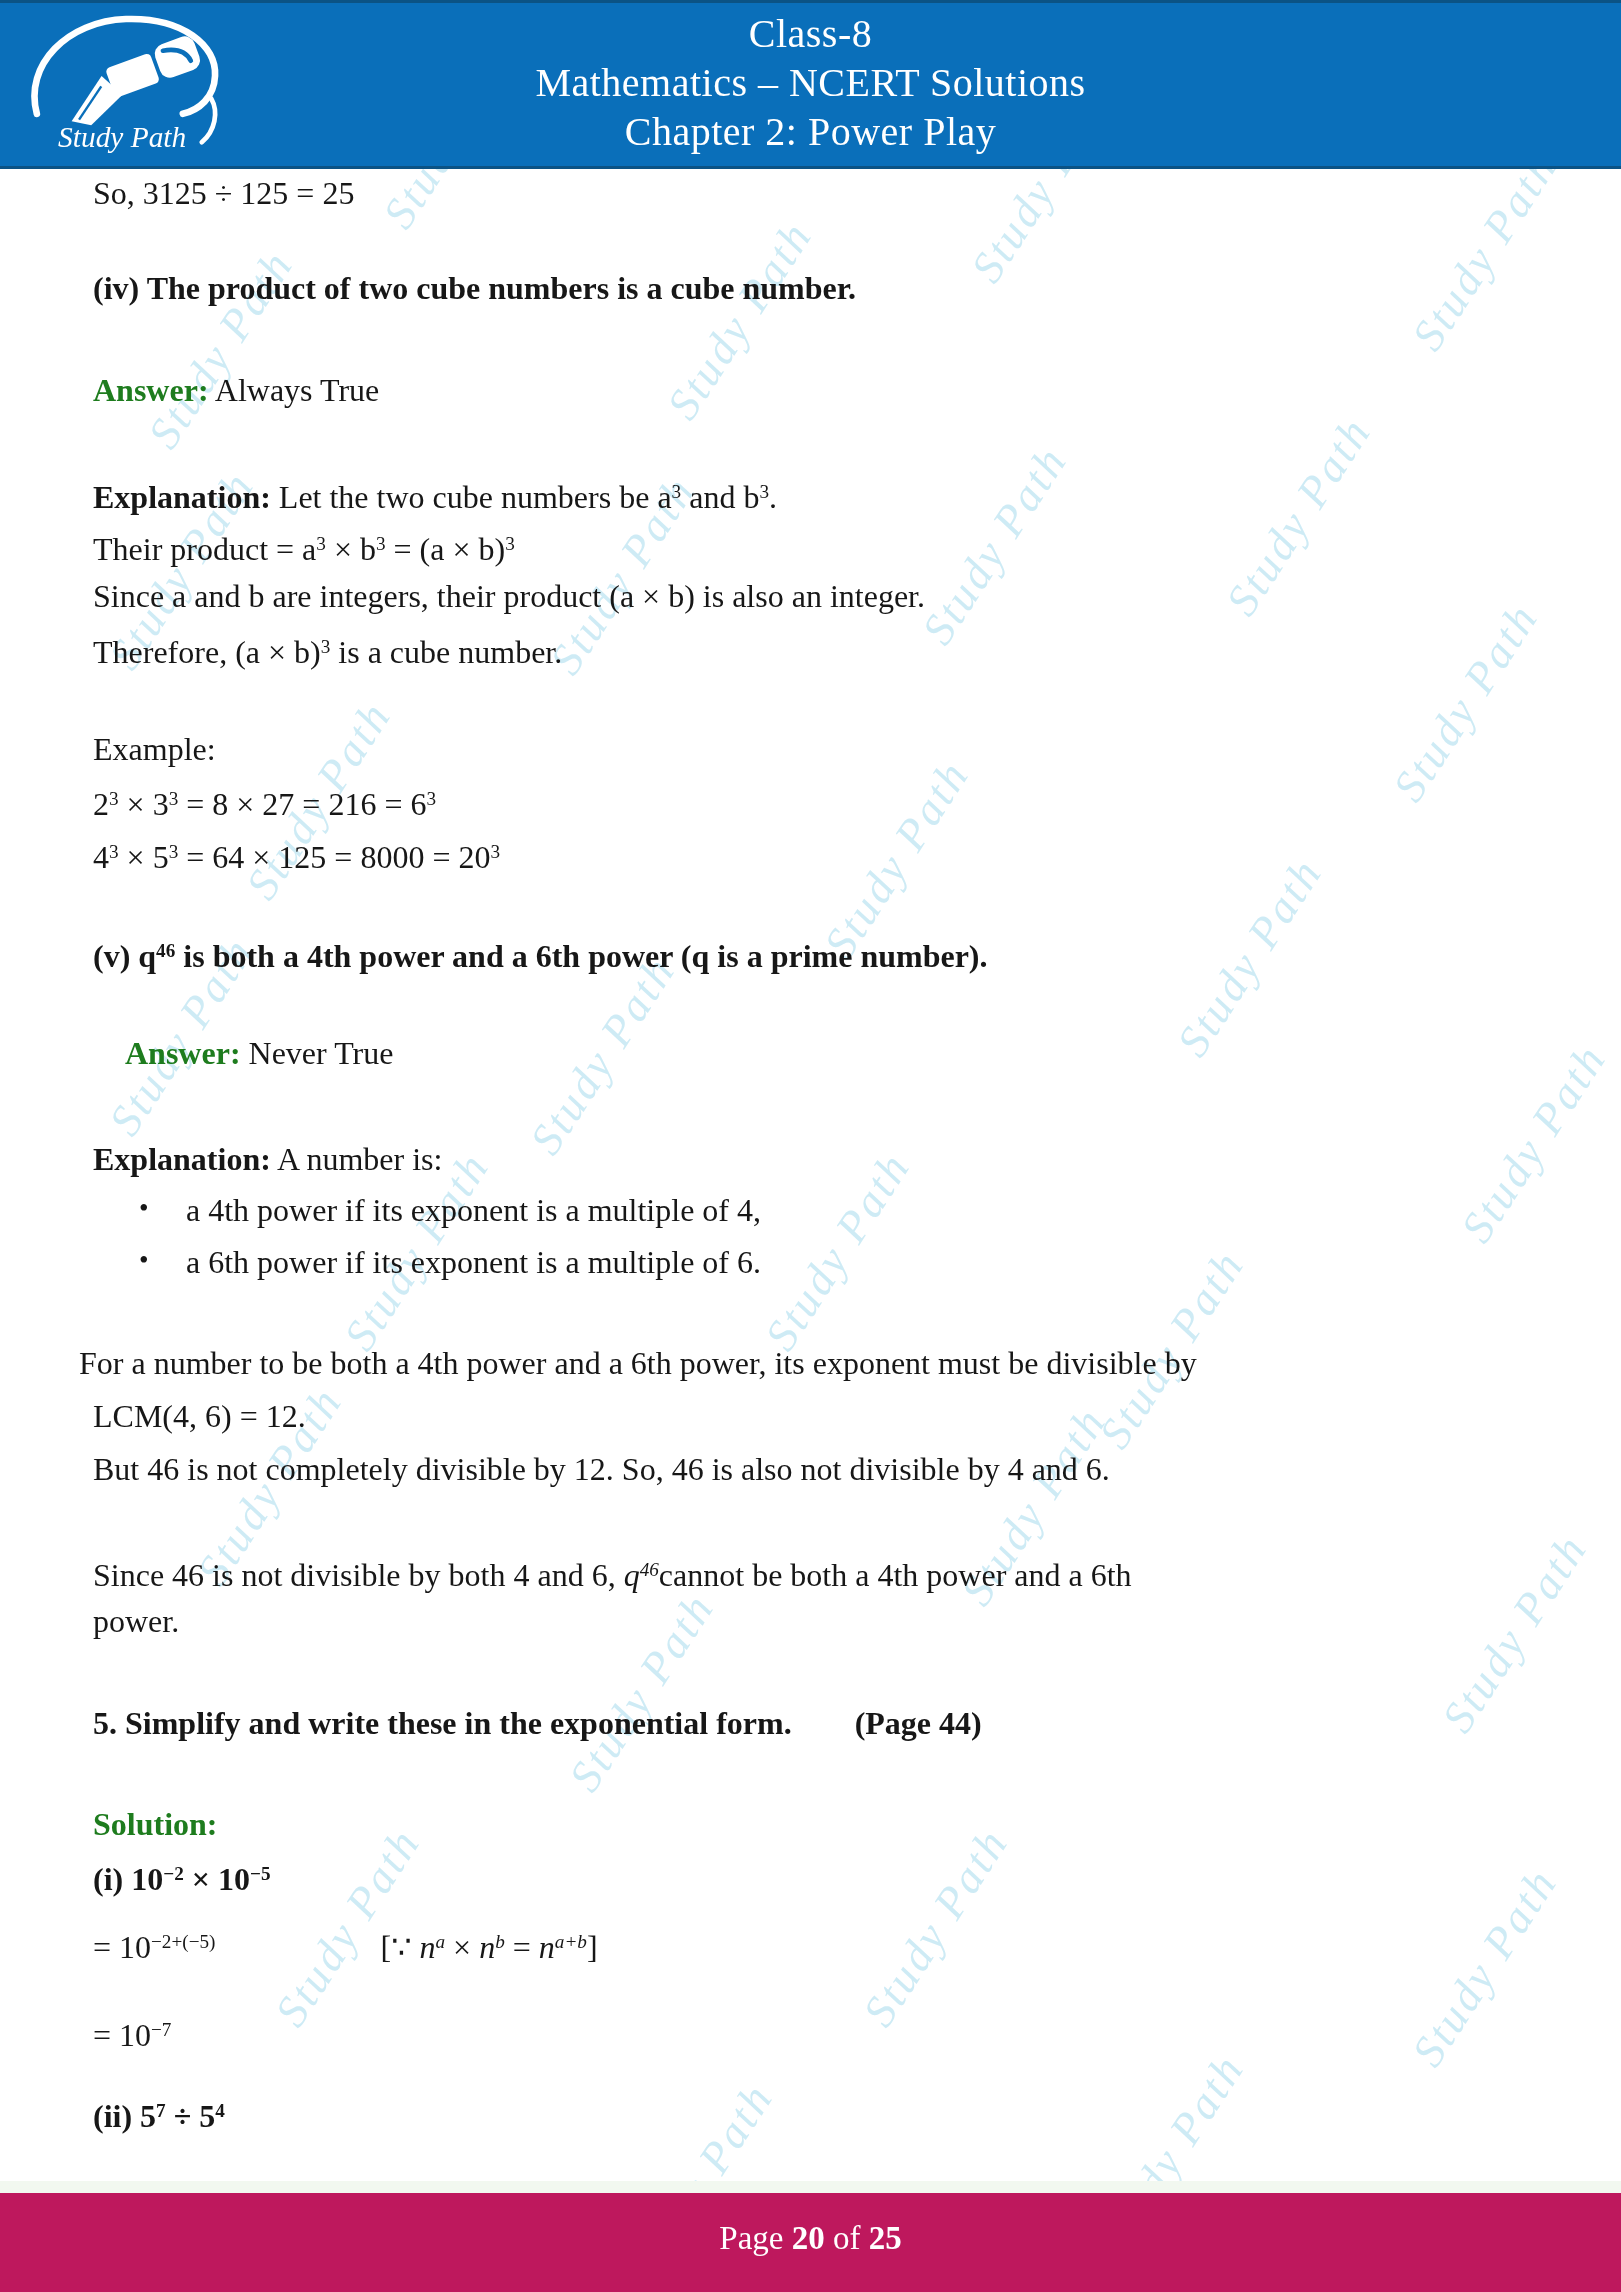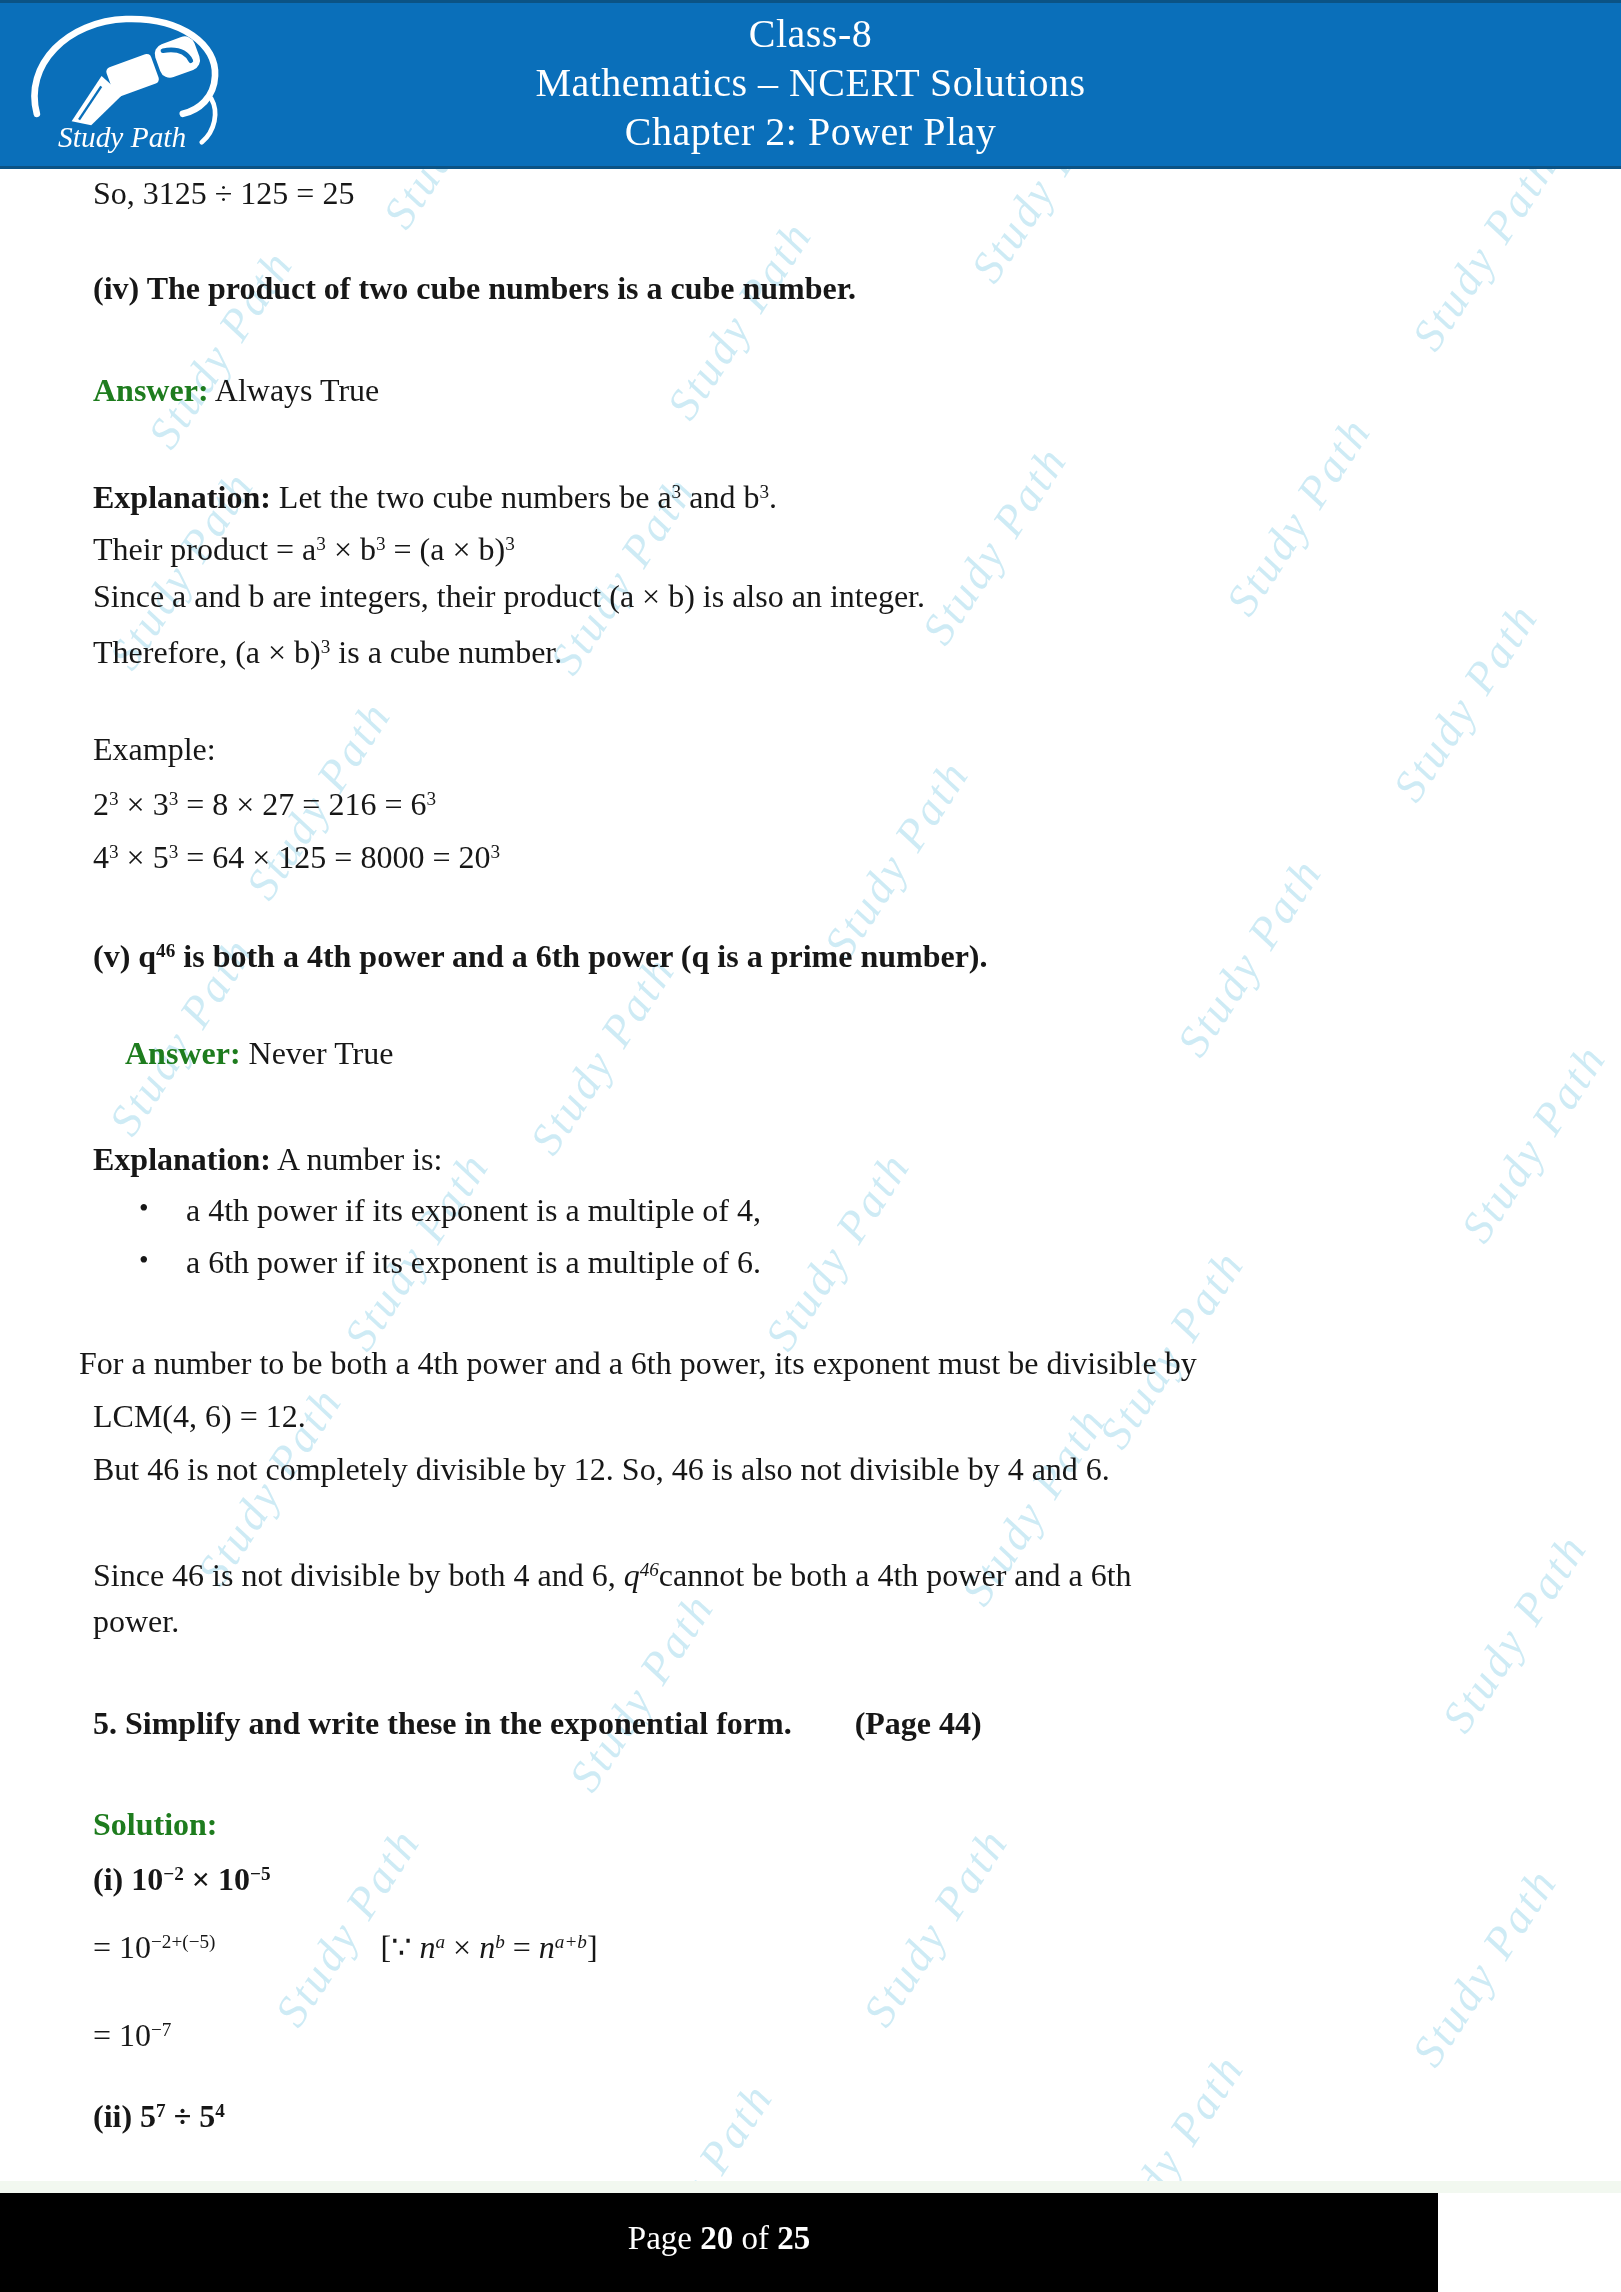--- a/index.html
+++ b/index.html
@@ -60,22 +60,22 @@
   .seg-b{font-weight:bold;}
   .seg-g{font-weight:bold;color:#1e7c1e;}
   .seg-i{font-style:italic;}
   .seg-sup{font-size:0.6em;vertical-align:0.5em;}
   .seg-bsup{font-size:0.6em;vertical-align:0.5em;font-weight:bold;}
   .seg-isup{font-size:0.6em;vertical-align:0.5em;font-style:italic;}
   .seg-gap{display:inline-block;width:63px;}
   .seg-tab{display:inline-block;width:165px;}
   
   .footer{
-    position:absolute;left:0;top:2193px;width:1438px;height:100px;
-    background:#000000;
+    position:absolute;left:0;top:2193px;width:1621px;height:100px;
+    background:#be185d;
   }
   .footer-strip{
     position:absolute;left:0;top:2181px;width:1621px;height:11.8px;
     background:#f2f8f0;
   }
   .footer-text{
     position:absolute;width:100%;top:27.4px;
     text-align:center;color:#ffffff;font-size:33px;
   }
   .footer-text span{white-space:pre;}

